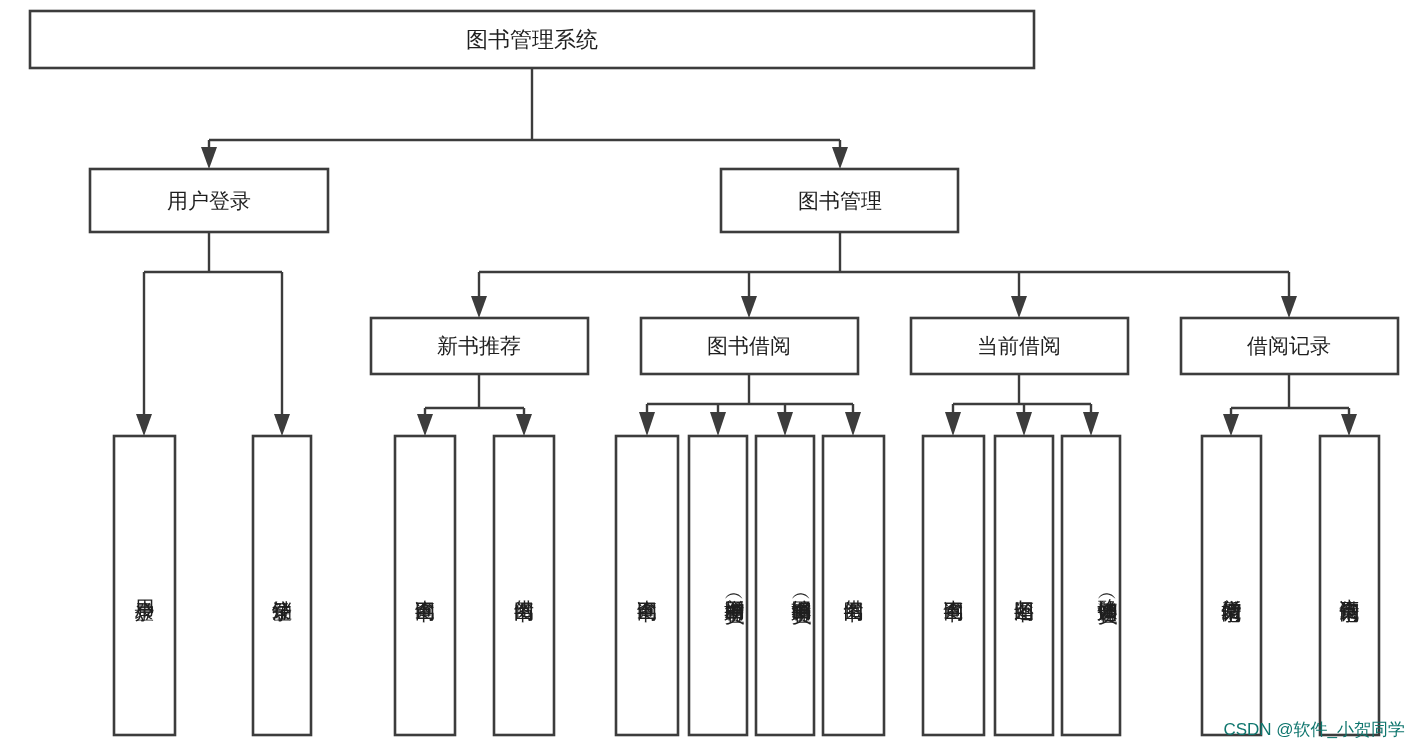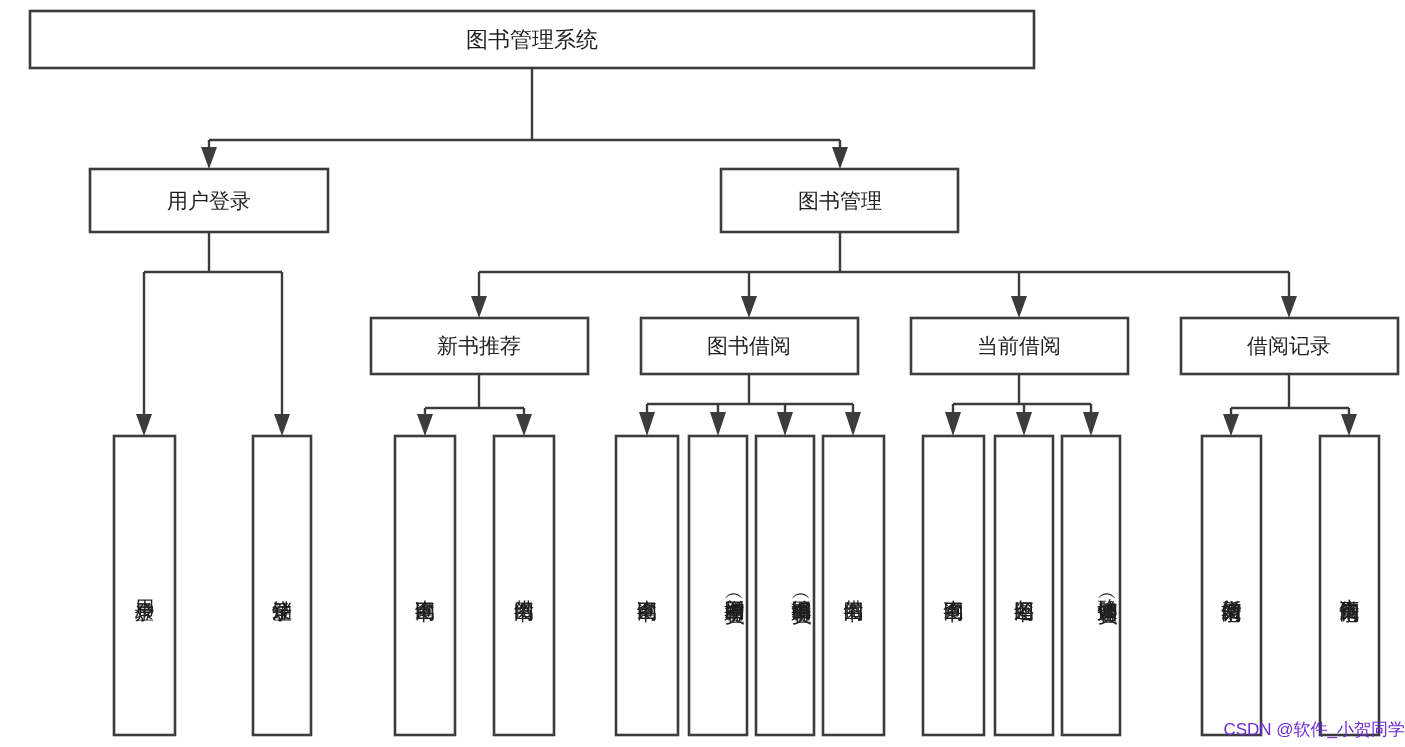--- a/index.html
+++ b/index.html
@@ -73,21 +73,21 @@
   .arrow-head {
     fill: #3c3c3c;
     stroke: none;
   }
   .watermark {
     position: absolute;
     right: 10px;
     bottom: 6px;
     font-family: "Liberation Sans", "DejaVu Sans", sans-serif;
     font-size: 17px;
-    color: #6d28d9;
+    color: #0f766e;
     white-space: nowrap;
     pointer-events: none;
     user-select: none;
   }
 </style>
 </head>
 <body>
 
 <div id="diagram-root">
   <svg class="tree-canvas" viewBox="0 0 1405 747" xmlns="http://www.w3.org/2000/svg">

